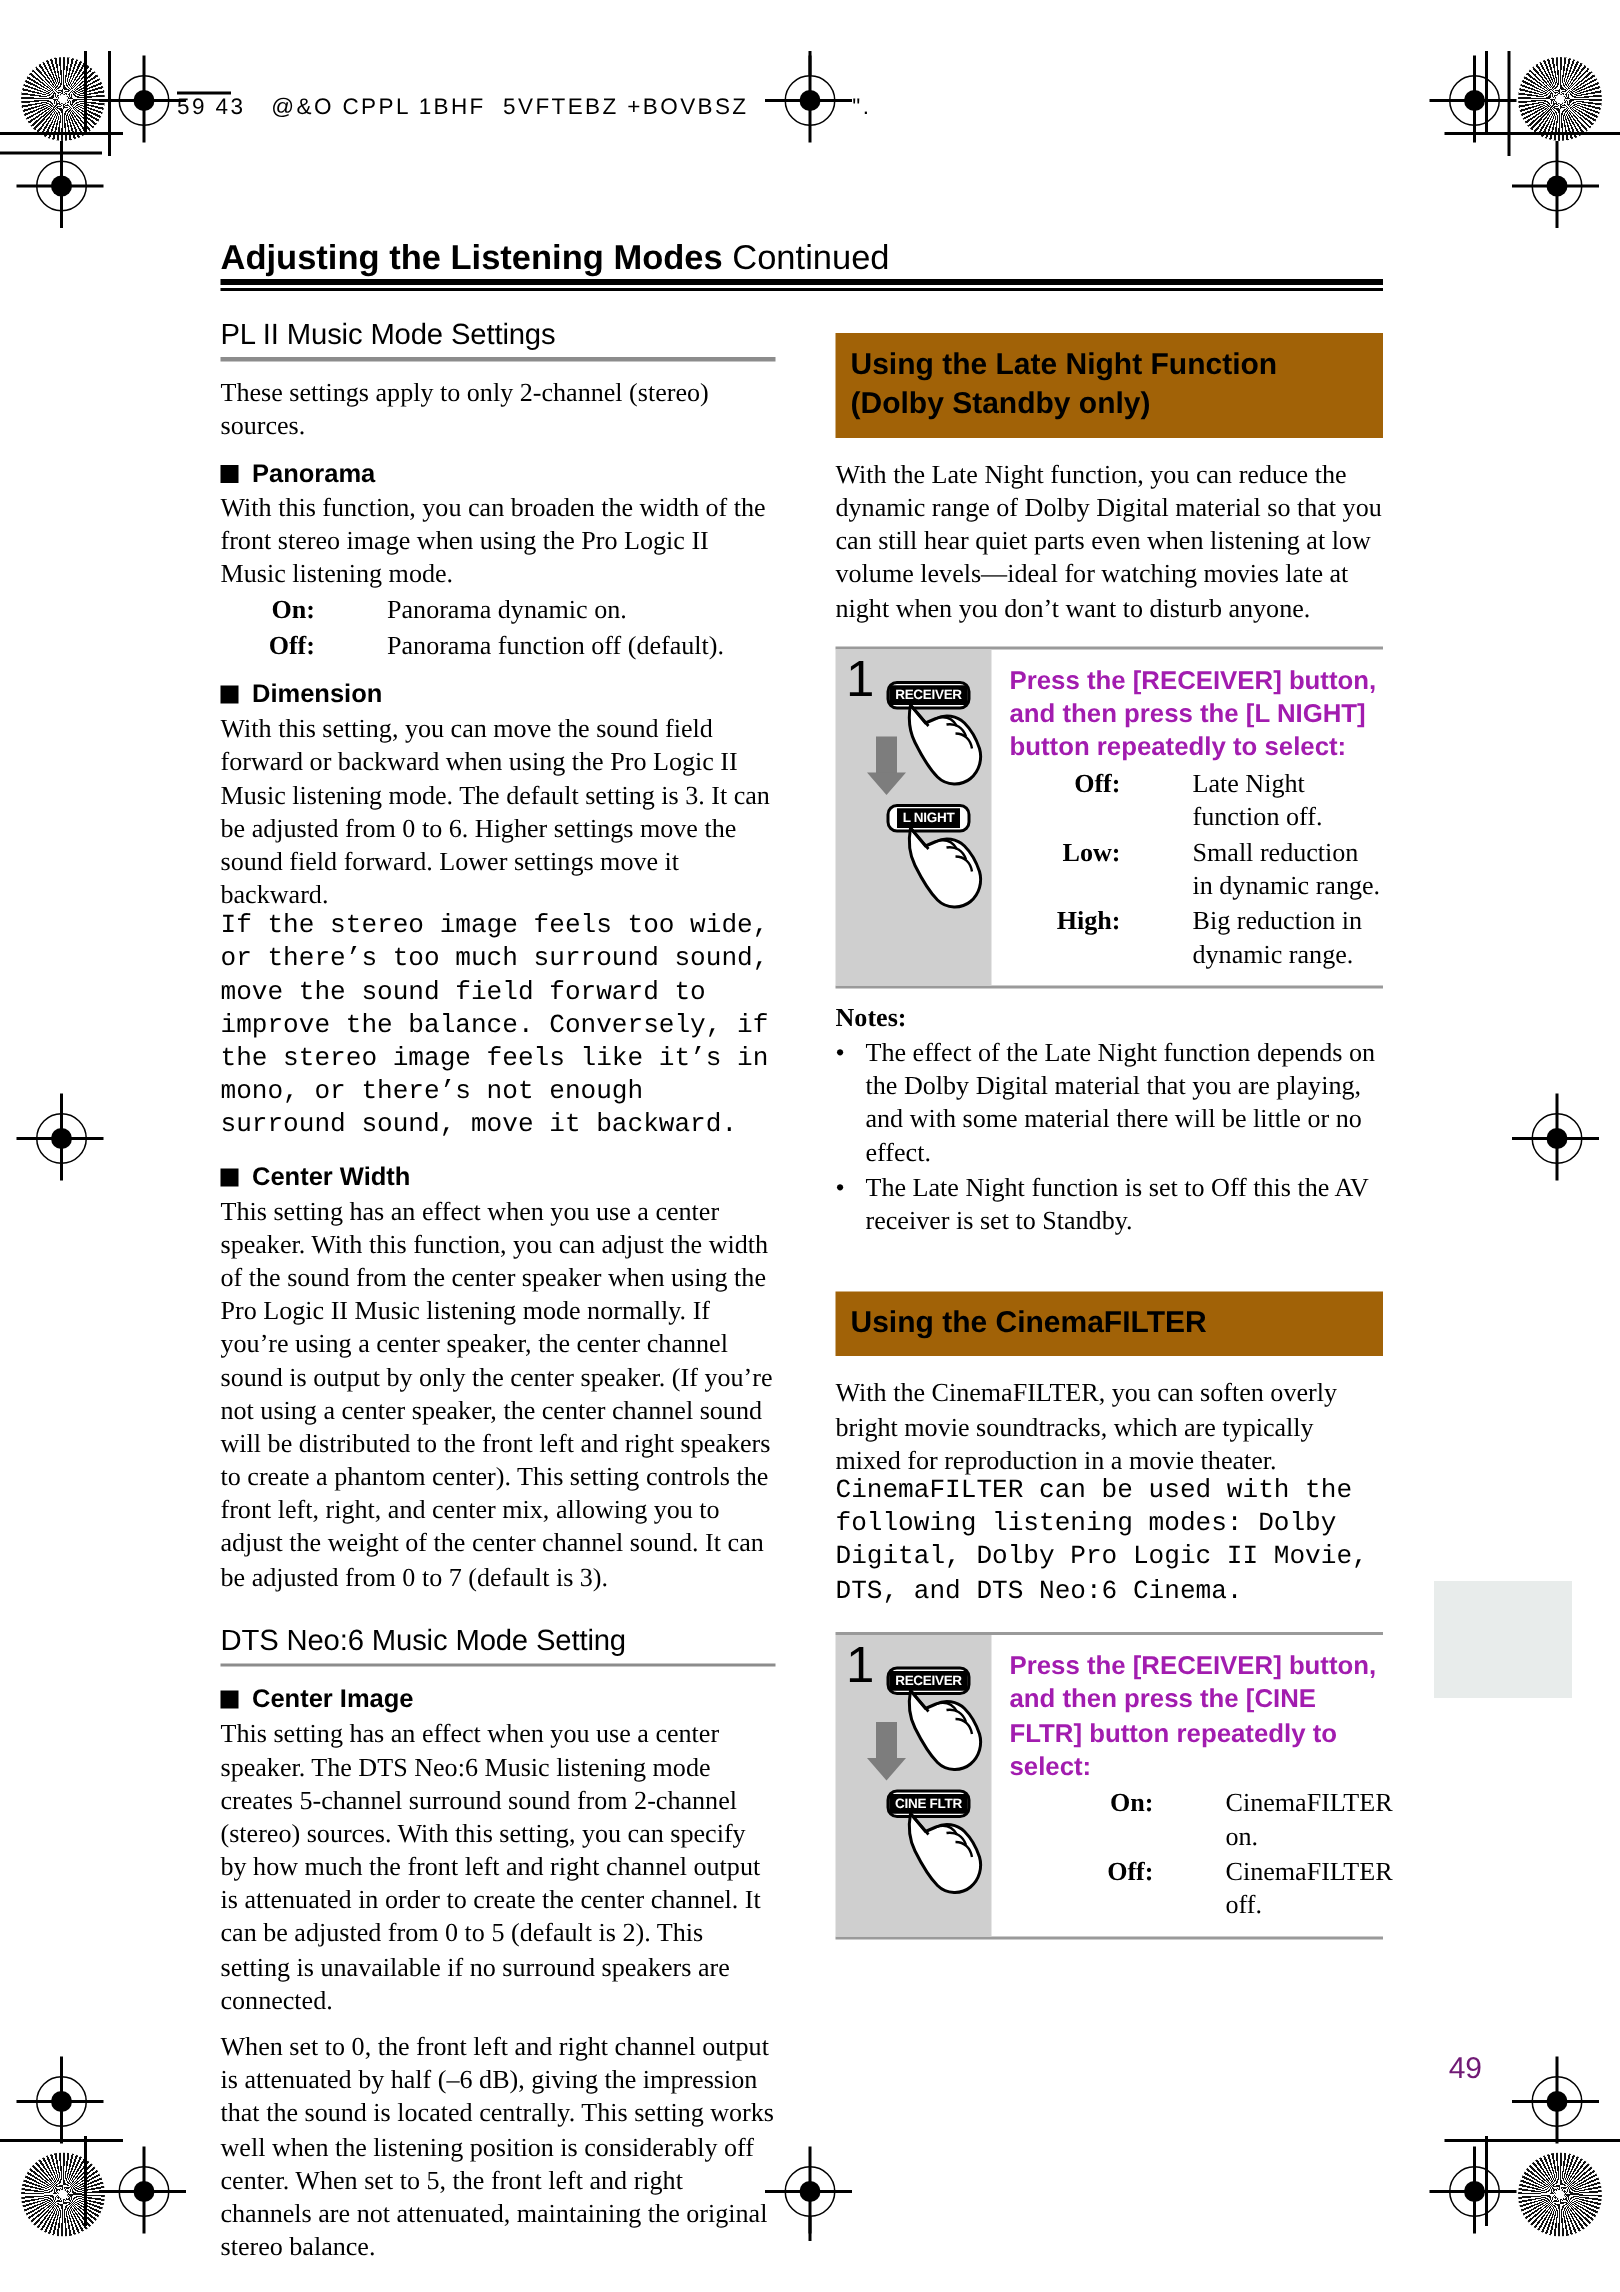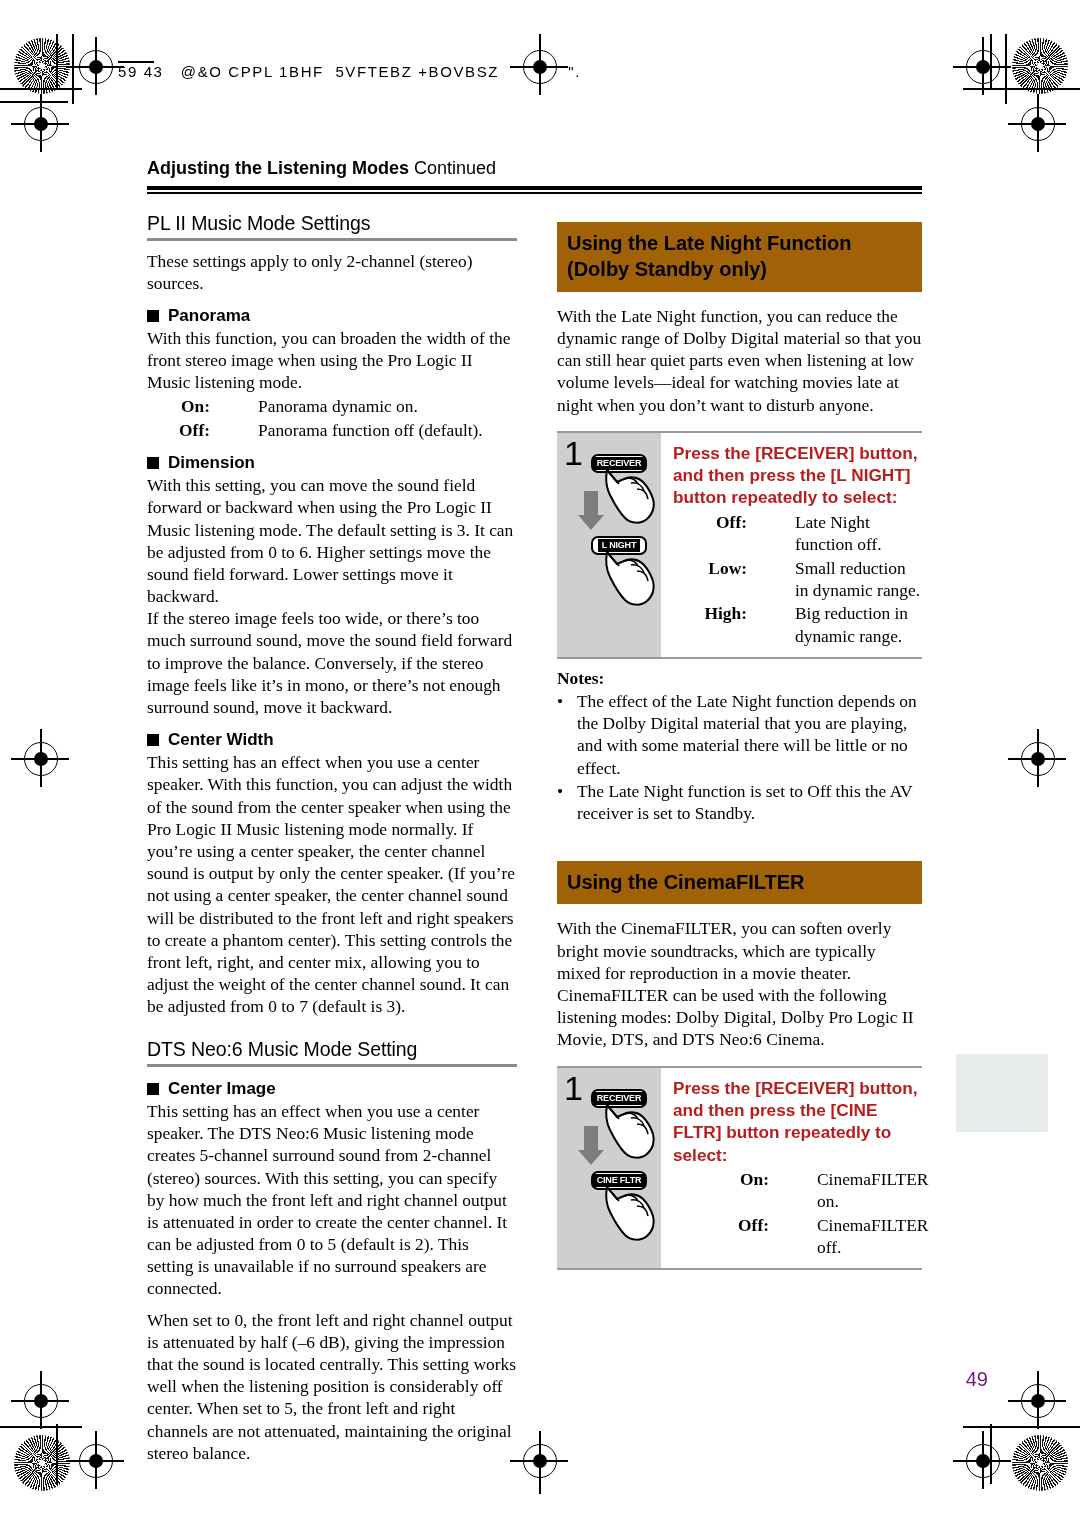--- a/index.html
+++ b/index.html
@@ -79,21 +79,21 @@
     height: 1.5px;
     background: #000;
   }
 
   
   .chapter-title {
     position: absolute;
     left: 147px;
     top: 158px;
     font-family: "Liberation Sans", sans-serif;
-    font-size: 18px;
+    font-size: 23px;
     color: #000;
     white-space: nowrap;
   }
   .chapter-title .strong { font-weight: bold; }
   .chapter-title .cont { font-weight: normal; }
   .title-rule-thick {
     position: absolute;
     left: 147px; top: 186px;
     width: 775px; height: 4px;
     background: #000;
@@ -147,21 +147,21 @@
   }
 
   
   p.body {
     margin: 0 0 0 0;
     font-size: 17.4px;
     line-height: 1.275;
     text-align: left;
     color: #000;
   }
-  p.body + p.body { margin-top: 0px; }
+  p.body + p.body { margin-top: 0px; font-family: Liberation Mono, monospace; }
   .gap-sm { height: 9px; }
   .gap-md { height: 15px; }
   .gap-lg { height: 21px; }
 
   
   .sub-head {
     font-family: "Liberation Sans", sans-serif;
     font-weight: bold;
     font-size: 17px;
     margin: 12px 0 1px 0;
@@ -251,21 +251,21 @@
   }
   .step-text {
     flex: 1 1 auto;
     padding: 9px 0 10px 12px;
   }
   .step-heading {
     font-family: "Liberation Sans", sans-serif;
     font-weight: bold;
     font-size: 17.2px;
     line-height: 1.3;
-    color: #b91c1c;
+    color: #a21caf;
     margin-bottom: 2px;
   }
 
   
   .rbtn {
     position: absolute;
     border: 2px solid #000;
     border-radius: 7px;
     background: #fff;
     font-family: "Liberation Sans", sans-serif;

